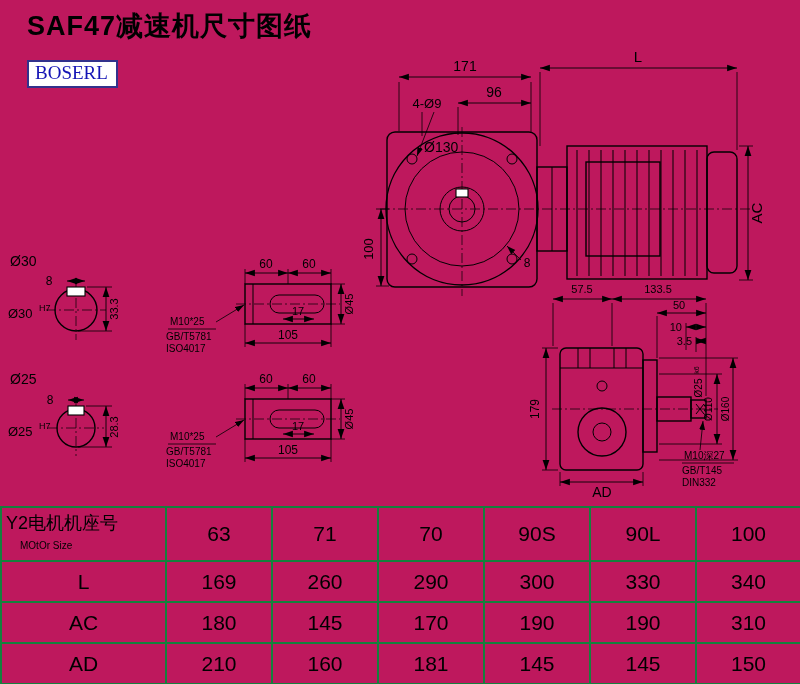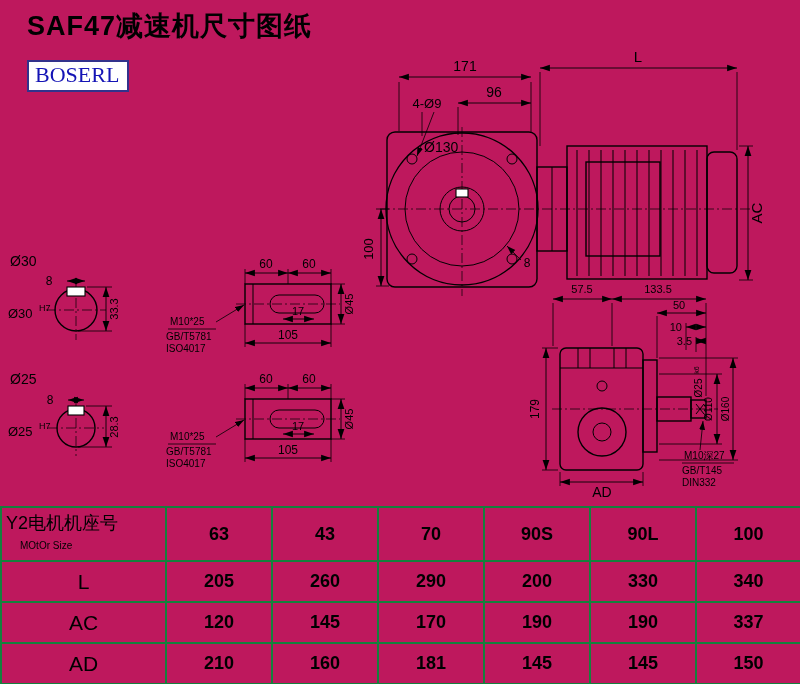--- a/index.html
+++ b/index.html
@@ -1,38 +1,38 @@
 <!DOCTYPE html>
 <html><head>
 <meta charset="utf-8">
 <style>
   html,body{margin:0;padding:0;background:#fff;}
   .page{position:relative;width:800px;height:684px;background:#be185d;overflow:hidden;
         font-family:"Liberation Sans",sans-serif;color:#000;}
   .title{position:absolute;left:27px;top:8px;font-size:27px;font-weight:bold;letter-spacing:1px;}
   .logo{position:absolute;left:27px;top:60px;border:2px solid #32328c;padding:0 8px 2px 6px;
-        font-size:22px;color:#1414b5;font-family:"Liberation Serif",serif;background:#fff;}
+        font-size:19px;color:#1414b5;font-family:"Liberation Serif",serif;background:#fff;}
   svg{position:absolute;left:0;top:0;}
   svg text{font-family:"Liberation Sans",sans-serif;fill:#000;}
   .t15{font-size:15px}.t14{font-size:14px}.t13{font-size:13px}.t12{font-size:12px}
   .t11{font-size:11px}.t10{font-size:10px}.t9{font-size:9px}.t7{font-size:7px}
   .ol{fill:none;stroke:#000;stroke-width:1.4;}
   .th{fill:none;stroke:#000;stroke-width:1;}
   .ext{stroke:#000;stroke-width:0.8;}
   .dml{stroke:#000;stroke-width:0.9;}
   .cl{stroke:#000;stroke-width:0.7;stroke-dasharray:10 3 2 3;fill:none;}
   .wh{fill:#fff;stroke:#000;stroke-width:1.1;}
   .tablewrap{position:absolute;left:0;top:506px;width:800px;height:178px;}
   table{width:800px;height:178px;border-collapse:collapse;table-layout:fixed;}
   td{border:2px solid #15803d;text-align:center;vertical-align:middle;padding:0;margin-top:20px;}
   tr.hrow{height:54px;} tr.drow{height:41px;}
   td.hdrcell{text-align:left;}
   .hcn{font-size:18px;padding-left:4px;line-height:24px;}
   .hen{font-size:10px;margin-left:18px;display:inline-block;line-height:22px;text-align:center;}
-  .num{font-size:18px;font-weight:bold;}
+  .num{font-size:21px;}
   .rl{font-size:21px;}
 </style>
 </head>
 <body>
 
 <div class="page">
 
   <div class="title">SAF47减速机尺寸图纸</div>
   <div class="logo">BOSERL</div>
 
@@ -275,43 +275,43 @@
           <col style="width:106px">
           <col style="width:105px">
       </colgroup>
       <tbody>
         <tr class="hrow">
           <td class="hdrcell">
             <div class="hcn">Y2电机机座号</div>
             <div class="hen">MOtOr Size</div>
           </td>
           <td class="num">63</td>
-          <td class="num">43</td>
+          <td class="num">71</td>
           <td class="num">70</td>
           <td class="num">90S</td>
           <td class="num">90L</td>
           <td class="num">100</td>
         </tr>
         <tr class="drow">
           <td class="rl">L</td>
-          <td class="num">205</td>
+          <td class="num">169</td>
           <td class="num">260</td>
           <td class="num">290</td>
-          <td class="num">200</td>
+          <td class="num">300</td>
           <td class="num">330</td>
           <td class="num">340</td>
         </tr>
         <tr class="drow">
           <td class="rl">AC</td>
-          <td class="num">120</td>
+          <td class="num">180</td>
           <td class="num">145</td>
           <td class="num">170</td>
           <td class="num">190</td>
           <td class="num">190</td>
-          <td class="num">337</td>
+          <td class="num">310</td>
         </tr>
         <tr class="drow">
           <td class="rl">AD</td>
           <td class="num">210</td>
           <td class="num">160</td>
           <td class="num">181</td>
           <td class="num">145</td>
           <td class="num">145</td>
           <td class="num">150</td>
         </tr>

